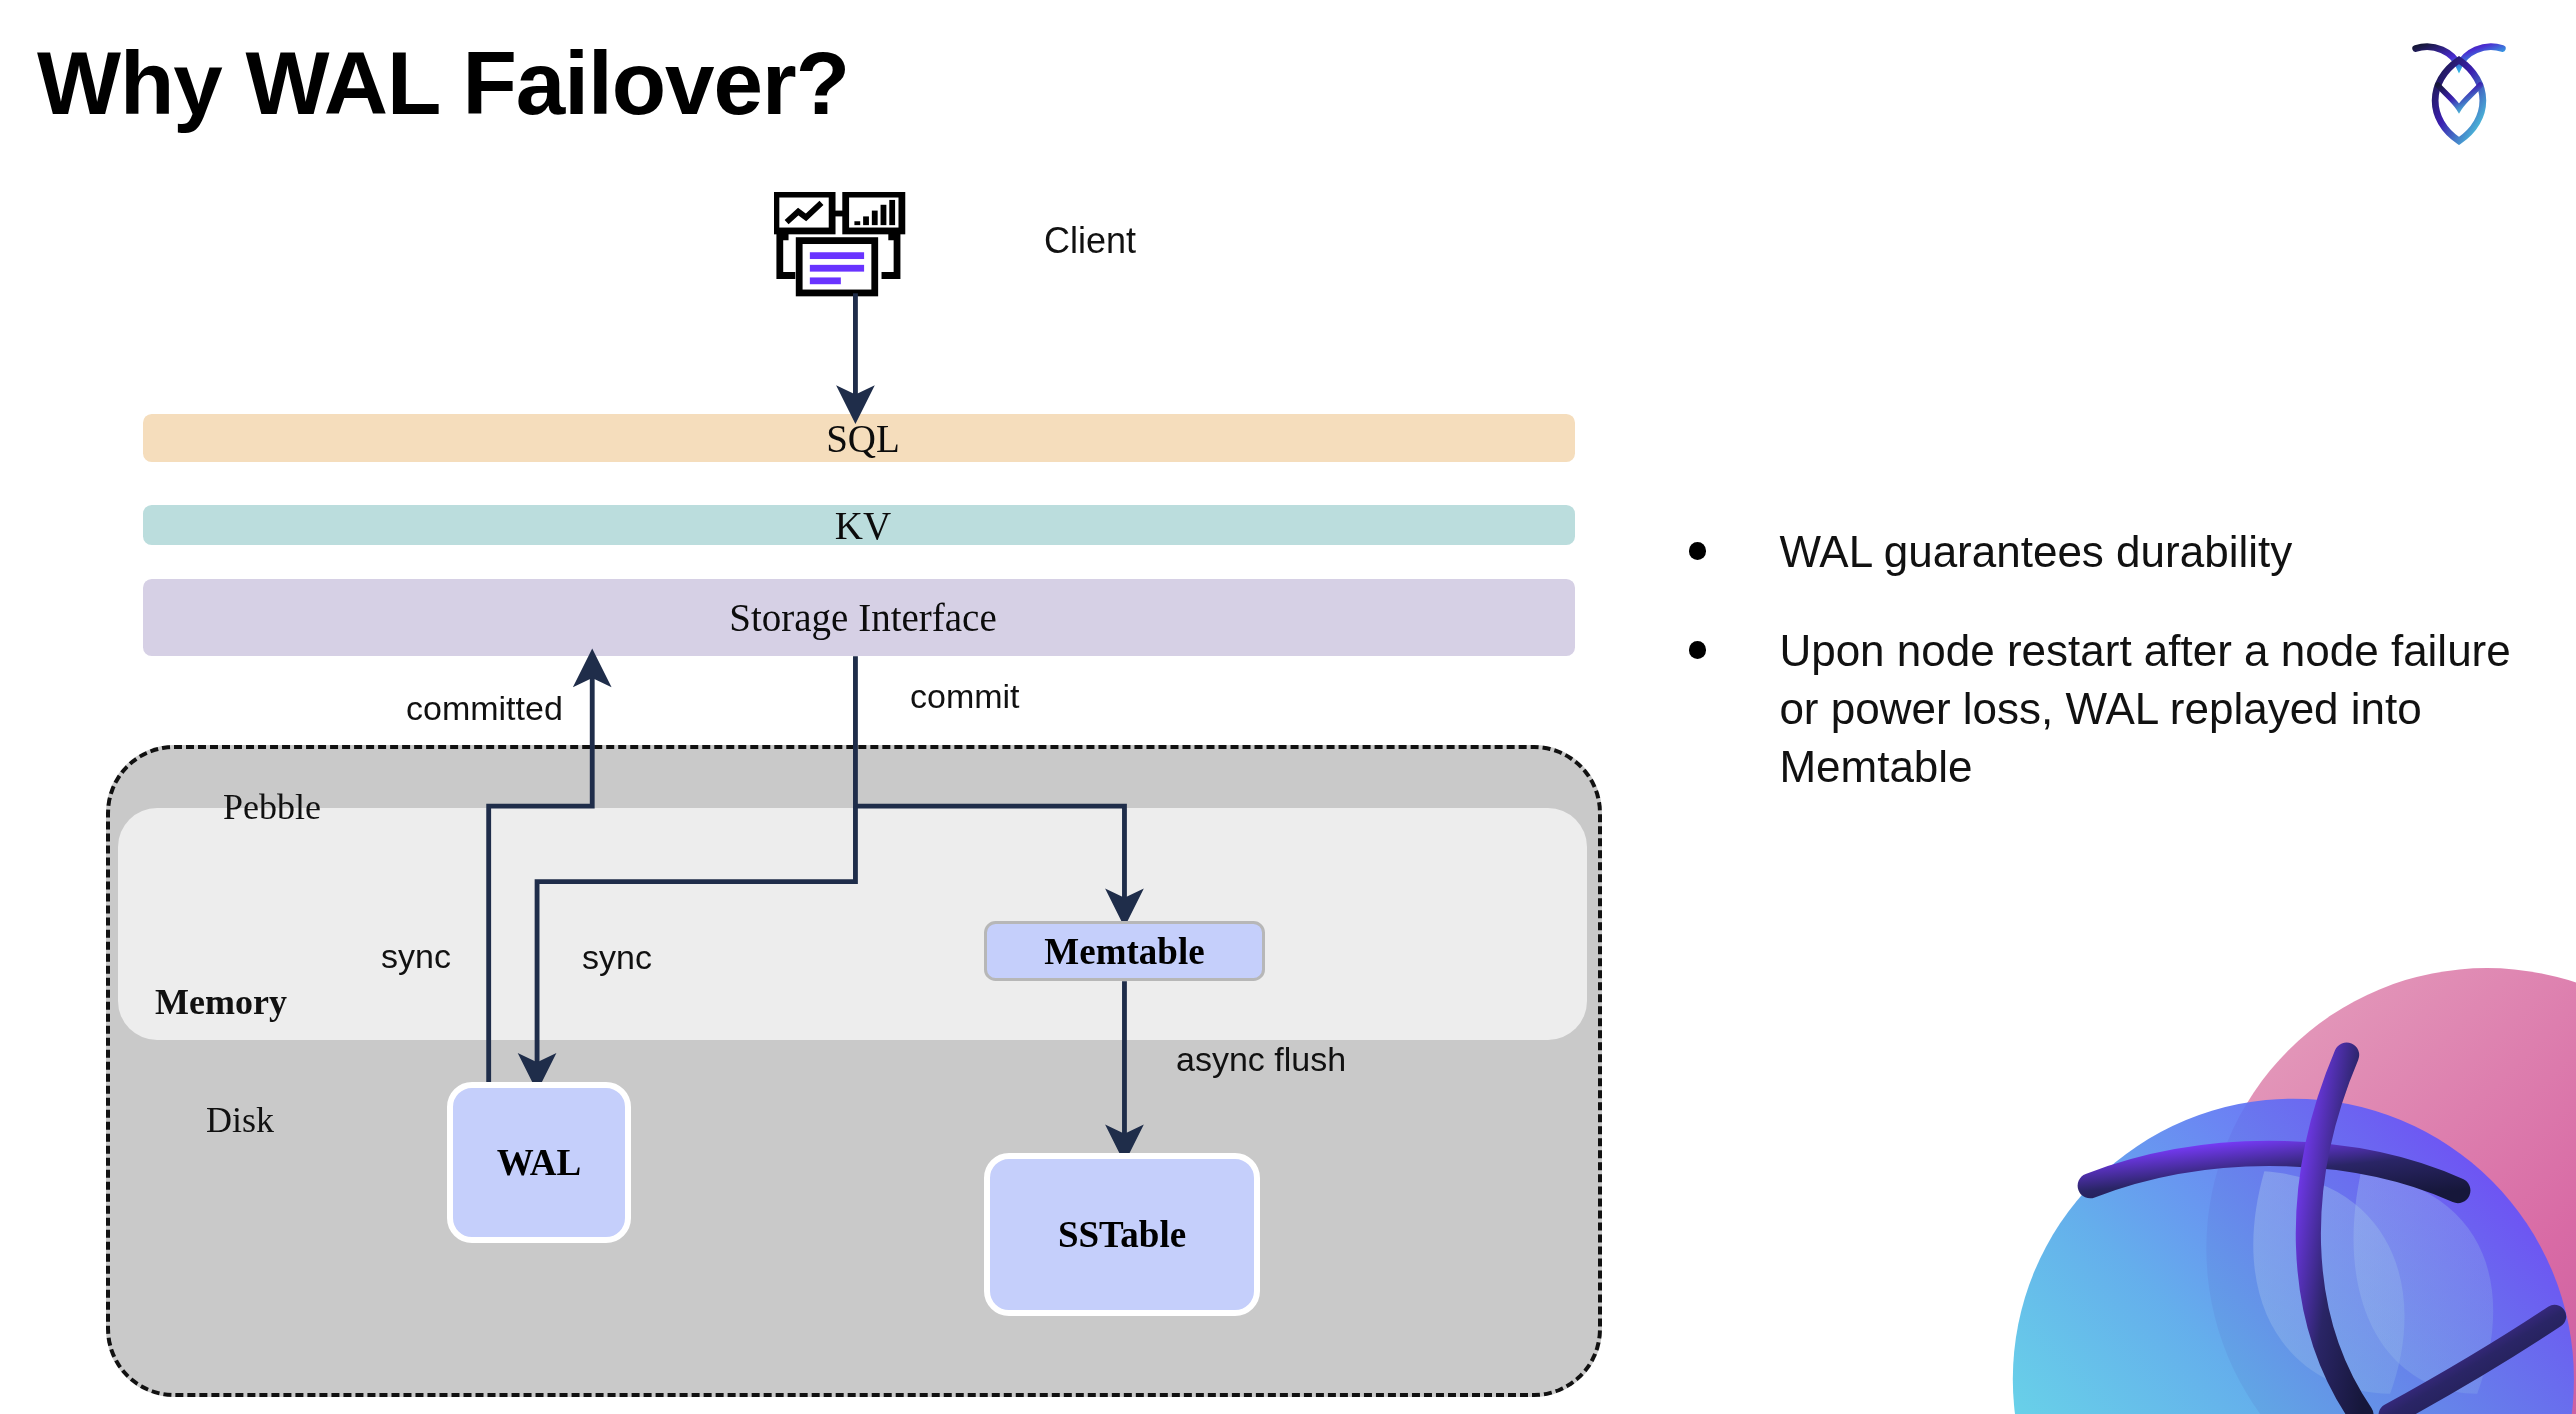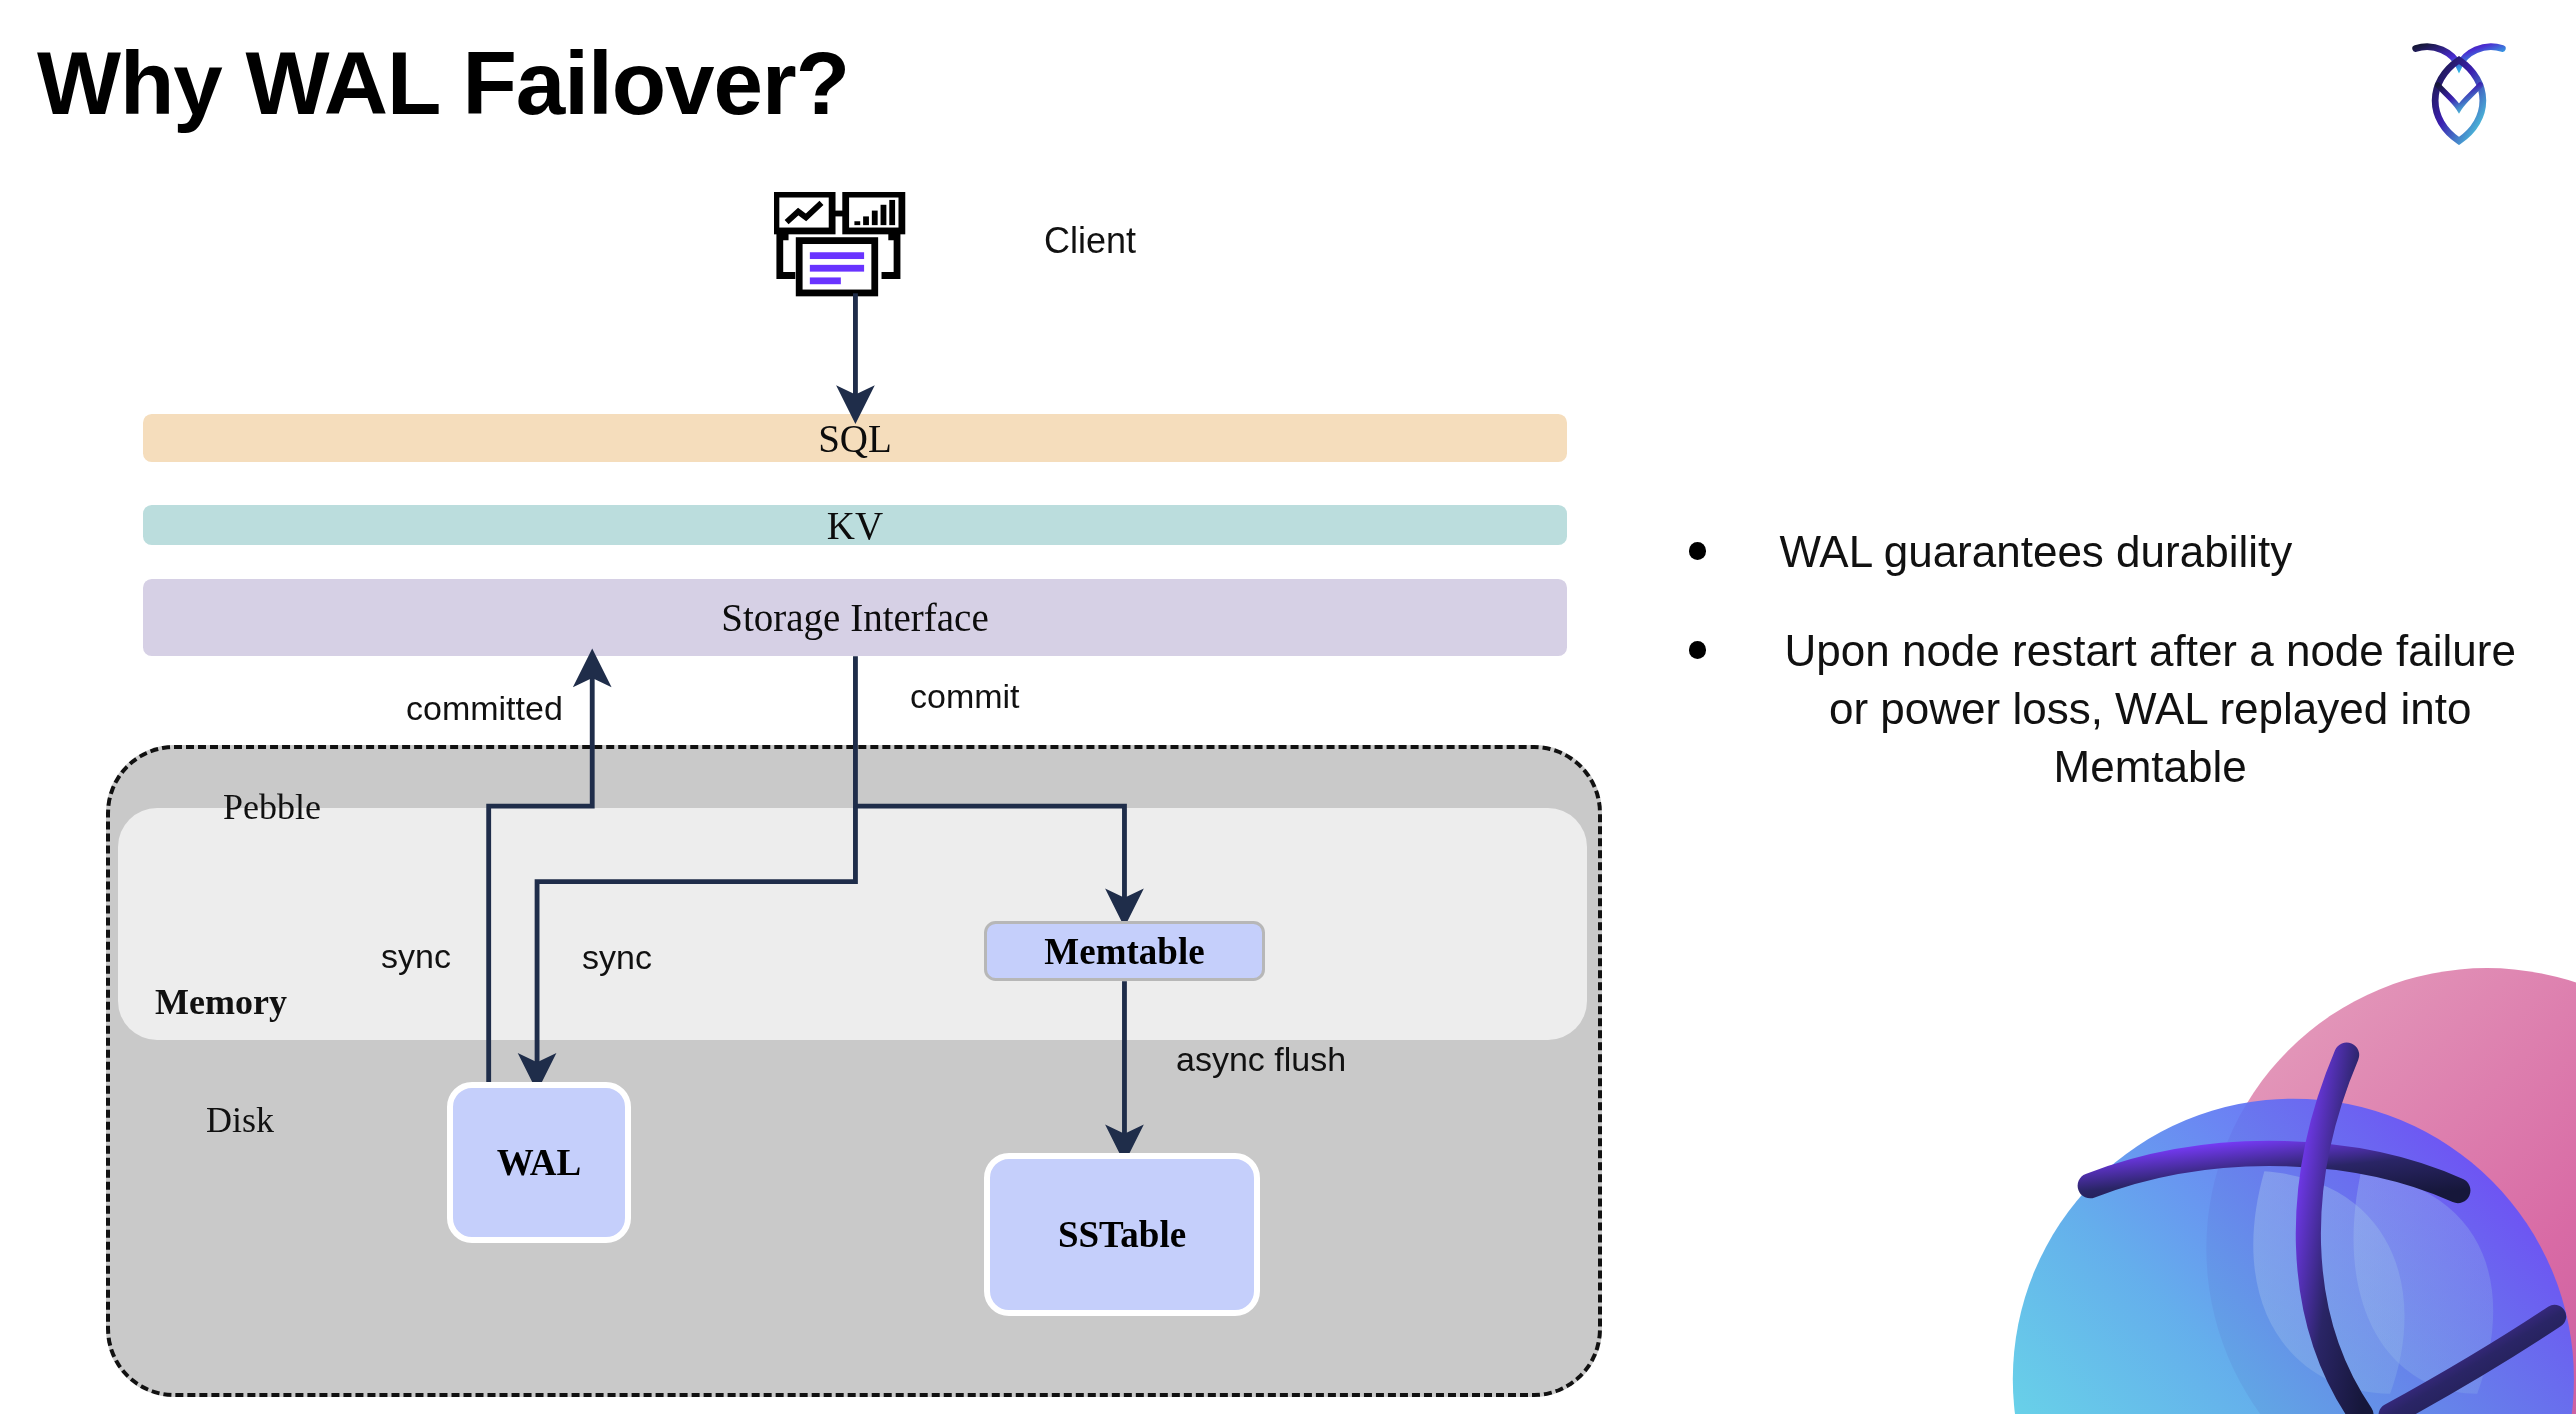--- a/index.html
+++ b/index.html
@@ -1,19 +1,19 @@
 <!DOCTYPE html>
 <html><head>
 <meta charset="utf-8">
 <style>
   html,body{margin:0;padding:0;background:#fff;}
   body{width:2576px;height:1415px;position:relative;overflow:hidden;
        font-family:"Liberation Sans",sans-serif;}
 
-  #slide{position:absolute;inset:0;background:#ffffff;text-align:center;}
+  #slide{position:absolute;inset:0;background:#ffffff;}
 
   
   #title{position:absolute;left:37px;top:37px;font-size:89px;font-weight:bold;
          letter-spacing:-1px;color:#000;font-family:"Liberation Sans",sans-serif;
          line-height:1.05;}
 
   
   #corner-logo{position:absolute;left:2406px;top:31px;width:106px;height:114px;}
 
   
@@ -21,21 +21,21 @@
         overflow:hidden;pointer-events:none;}
 
   
   #client-icon{position:absolute;left:774px;top:192px;width:155px;height:105px;}
   #client-label{position:absolute;left:1012px;top:220px;font-size:36px;color:#111;
                 font-family:"Liberation Sans",sans-serif;margin-left:32px;}
 
   
   .bar{position:absolute;left:143px;width:1424px;border-radius:8.7px;
        display:flex;align-items:center;justify-content:center;
-       font-family:"Liberation Serif",serif;font-size:39px;color:#0c0c0c;}
+       font-family:"Liberation Serif",serif;font-size:39px;color:#0c0c0c;padding-left:8px;}
   #bar-sql{top:414px;height:48px;background:#f5ddbc;}
   #bar-kv{top:505px;height:40px;background:#bbdddd;}
   #bar-storage{top:579px;height:77px;background:#d6d0e5;}
 
   
   #pebble{position:absolute;left:106px;top:745px;width:1496px;height:652px;
           background:#c9c9c9;border:4.8px dashed #111;border-radius:68px;
           box-sizing:border-box;}
   #pebble-label{position:absolute;left:223px;top:786px;font-size:36px;color:#111;
                 font-family:"Liberation Serif",serif;}

